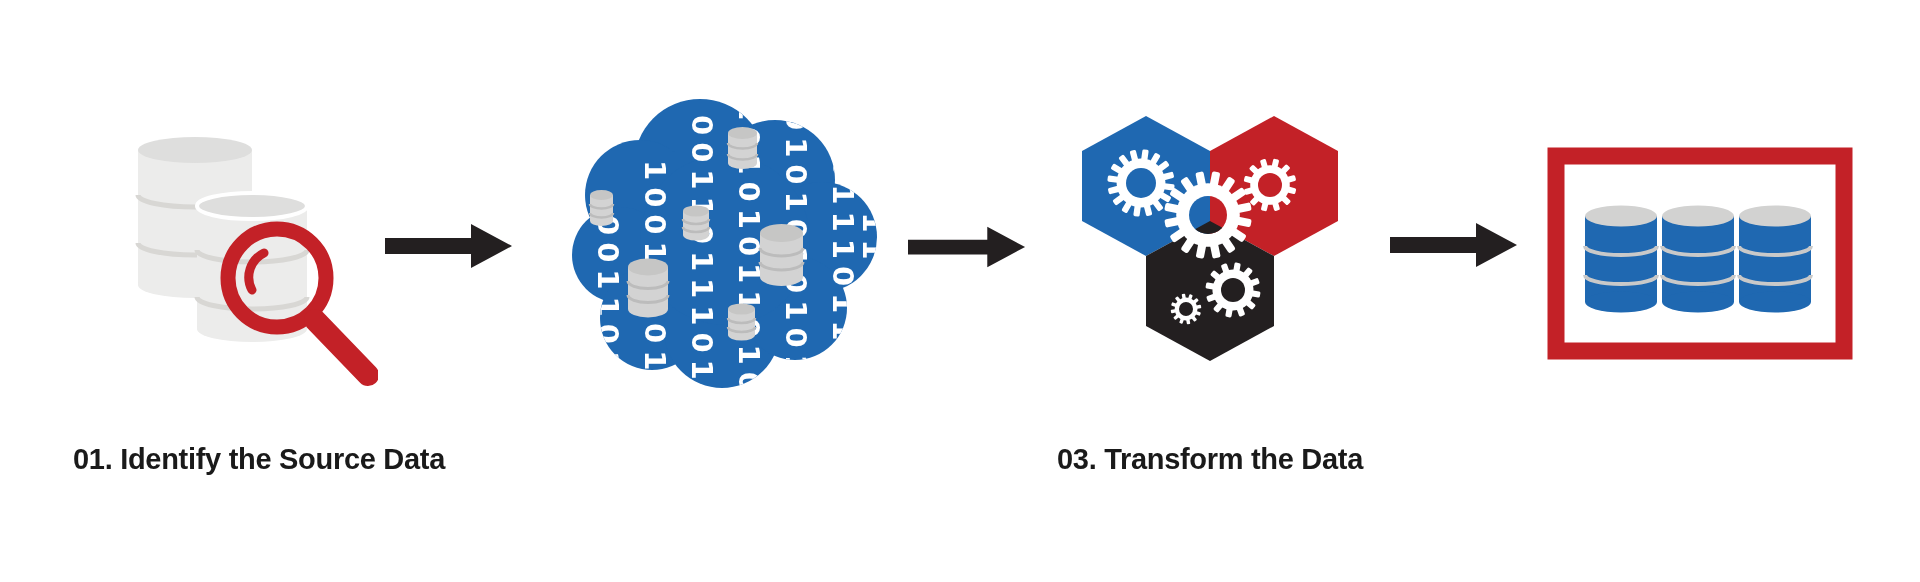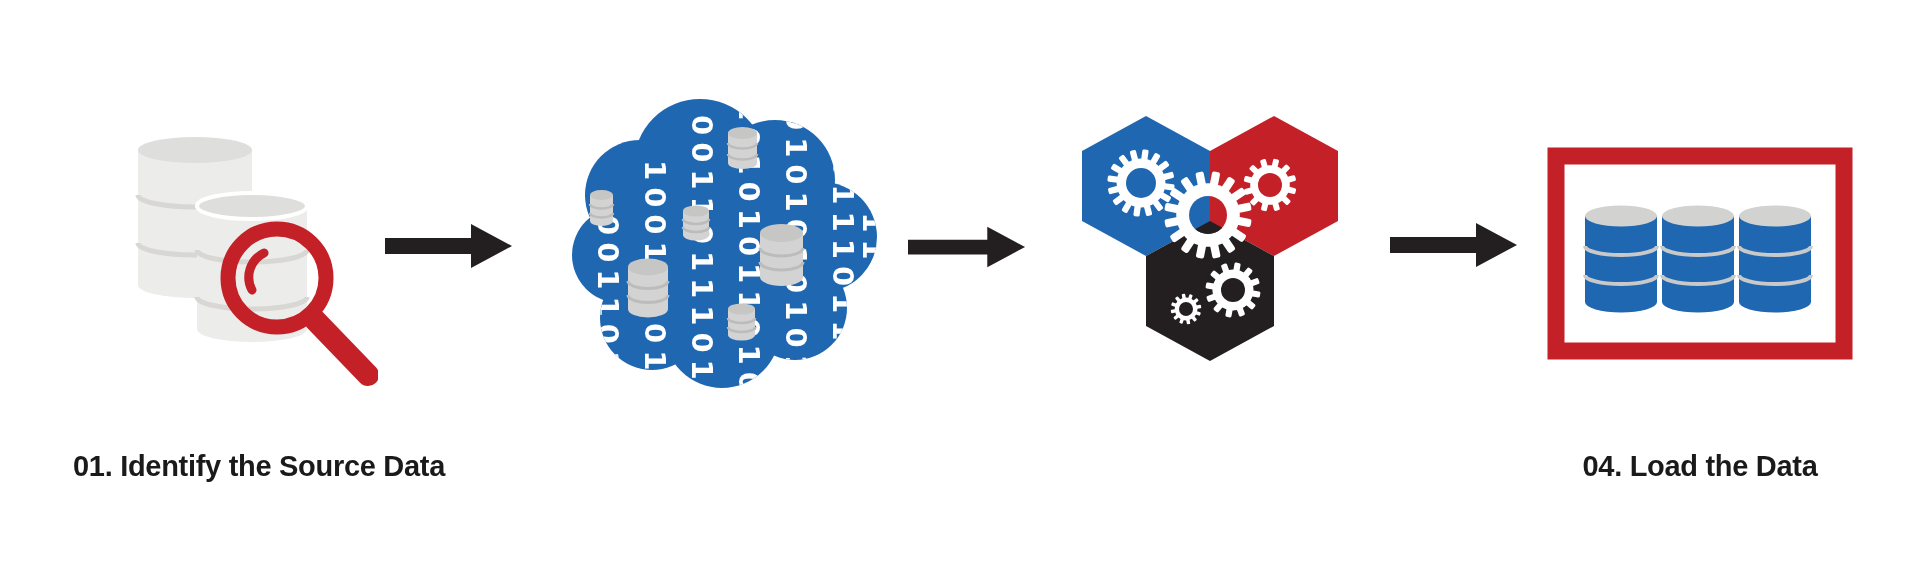--- a/index.html
+++ b/index.html
@@ -6,21 +6,21 @@
     --blue:#1F68B1; --red:#C32127; --black:#231F20; --txt:#1A1A1A;
     --cyl-light:#ECECEB; --cyl-light-top:#DEDEDD; --cyl-light-line:#D8D7D4;
     --cyl-mid:#D3D3D3; --cyl-mid-top:#C6C6C5; --cyl-mid-line:#BCBCBC;
     --cyl4-top:#D2D2D1; --cyl4-line:#C9C9C9;
   }
   html,body{margin:0;padding:0;background:#fff;}
   #canvas{position:relative;width:1920px;height:582px;background:#fff;overflow:hidden;
           font-family:"Liberation Sans",sans-serif;}
   .abs{position:absolute;}
   .step-label{position:absolute;top:443px;transform:translateX(-50%);
-    font-size:29px;font-weight:700;letter-spacing:-0.3px;color:var(--txt);white-space:nowrap;margin-top:7px;}
+    font-size:29px;font-weight:700;letter-spacing:-0.3px;color:var(--txt);white-space:nowrap;}
   .bin{font-family:"DejaVu Sans",sans-serif;font-weight:700;fill:#fff;font-size:29px;letter-spacing:7px;}
 </style>
 </head>
 <body>
 
 <div id="canvas">
 
   <svg width="0" height="0" style="position:absolute" aria-hidden="true">
     <defs>
       <g id="gear16" stroke="none">
@@ -230,15 +230,15 @@
     <polygon fill="var(--black)" points="0,15 86,15 86,1 127,23 86,45 86,31 0,31"></polygon>
   </svg>
   <svg class="abs" style="left:908px;top:224px" width="118" height="46" viewBox="0 0 128 46">
     <polygon fill="var(--black)" points="0,15 86,15 86,1 127,23 86,45 86,31 0,31"></polygon>
   </svg>
   <svg class="abs" style="left:1390px;top:222px" width="128" height="46" viewBox="0 0 128 46">
     <polygon fill="var(--black)" points="0,15 86,15 86,1 127,23 86,45 86,31 0,31"></polygon>
   </svg>
 
   <div class="step-label" style="left:259px">01. Identify the Source Data</div>
-  <div class="step-label" style="left:1700px">04. Load the Data</div>
+  <div class="step-label" style="left:1210px">03. Transform the Data</div>
 
 </div>
 
 </body></html>

